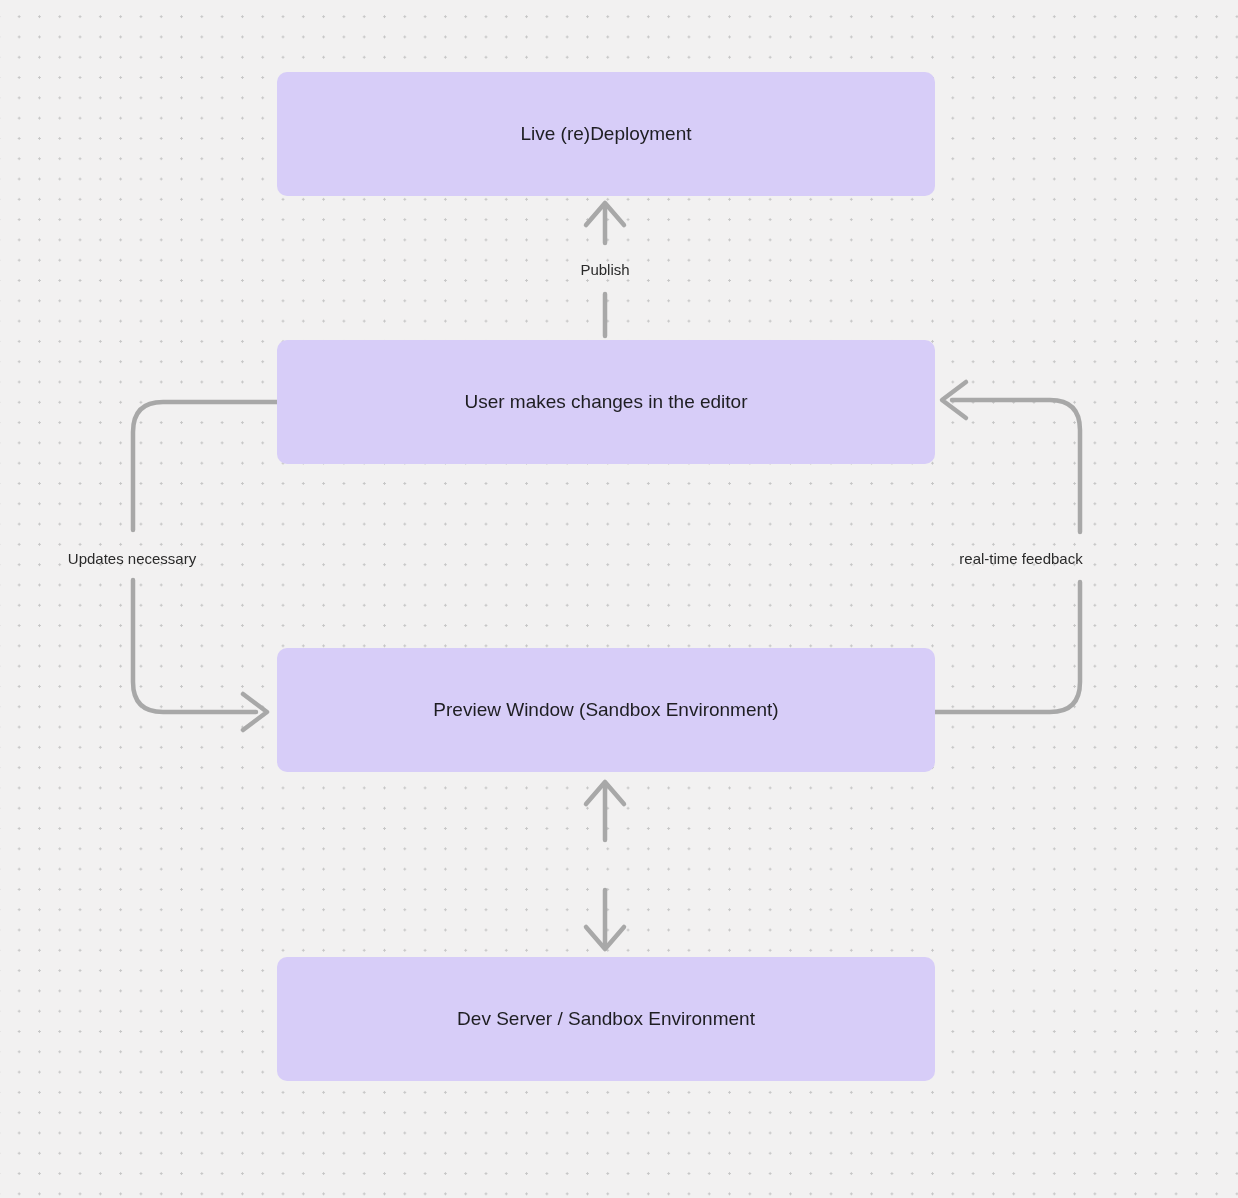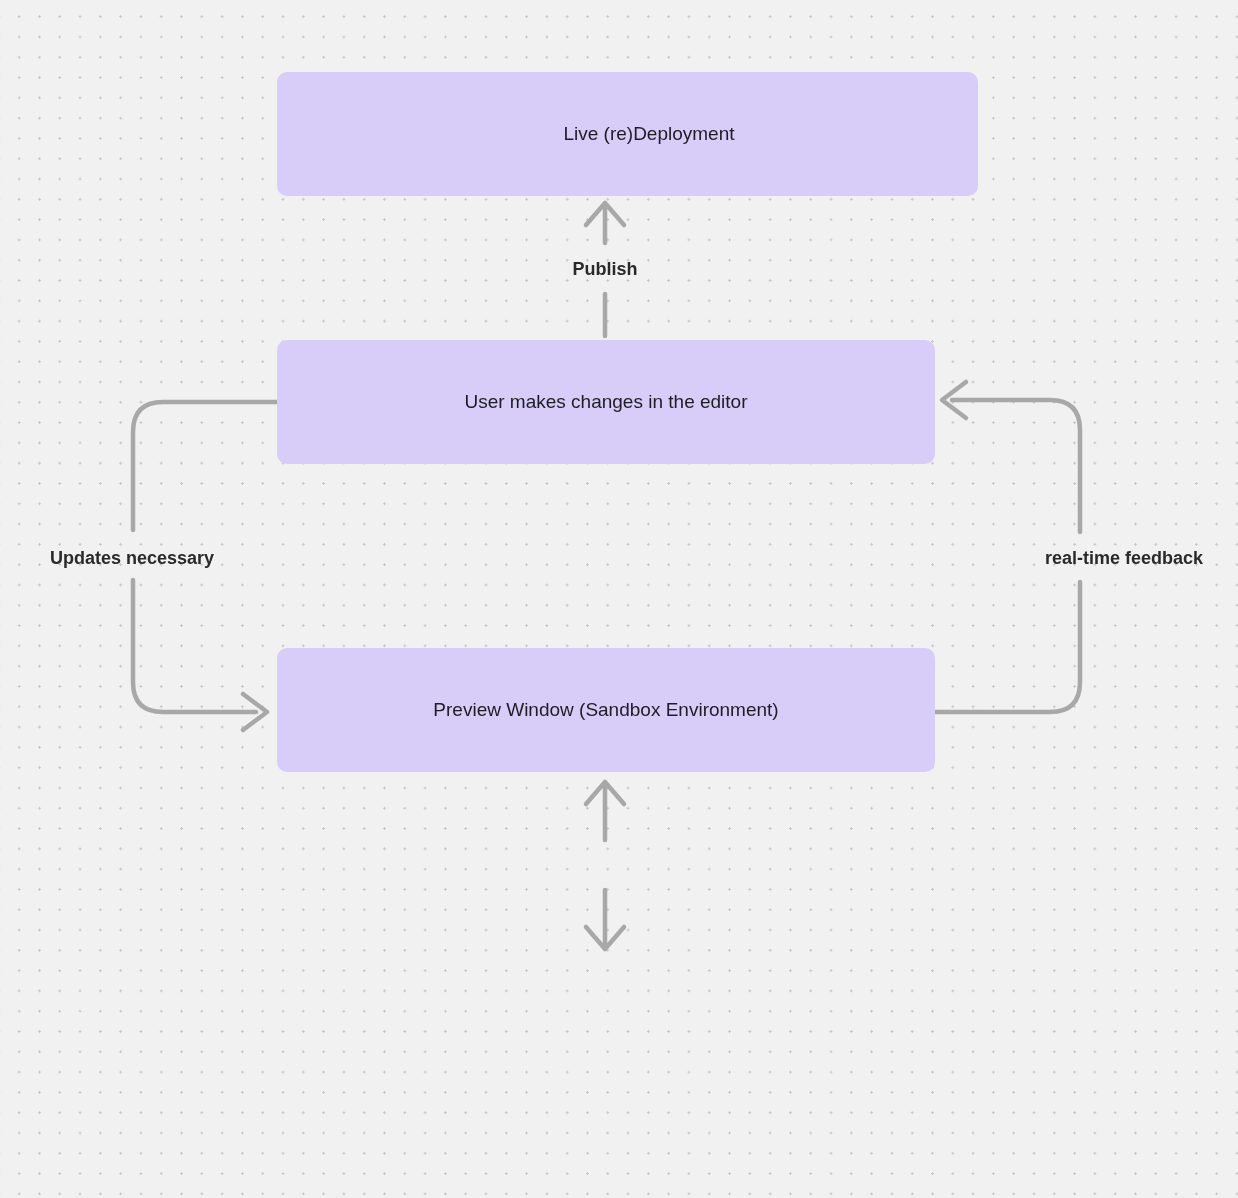--- a/index.html
+++ b/index.html
@@ -43,35 +43,34 @@
     background: #d7cdf8;
     border-radius: 10px;
     display: flex;
     align-items: center;
     justify-content: center;
     color: #1e1e22;
     font-size: 19px;
     line-height: 1.2;
     text-align: center;
   }
-  .node-1 { top: 72px; padding-left: 43px; }
+  .node-1 { top: 72px; }
   .node-2 { top: 340px; }
   .node-3 { top: 648px; }
   .node-4 { top: 957px; }
   .edge-label {
     position: absolute;
     transform: translate(-50%, -50%);
     color: #2a2a2a;
-    font-size: 18px;
+    font-size: 15px;
     white-space: nowrap;
-    font-weight: bold;
   }
   .label-publish   { left: 605px;  top: 269px; }
   .label-updates   { left: 132px;  top: 558px; }
-  .label-realtime  { left: 1124px; top: 558px; }
+  .label-realtime  { left: 1021px; top: 558px; }
   .label-spunup    { left: 606px;  top: 866px; }
 </style>
 </head>
 <body>
 
 <div class="canvas">
 
   <svg class="edges-svg" viewBox="0 0 1238 1198" xmlns="http://www.w3.org/2000/svg">
 
     <path d="M 586 225 L 605 203 L 624 225"></path>
@@ -97,18 +96,21 @@
   </div>
 
   <div class="node node-3">
     <span>Preview Window (Sandbox Environment)</span>
   </div>
 
   <div class="node node-2">
     <span>User makes changes in the editor</span>
   </div>
 
+  <div class="node node-4">
+    <span>Dev Server / Sandbox Environment</span>
+  </div>
 
   <div class="edge-label label-publish">Publish</div>
   <div class="edge-label label-updates">Updates necessary</div>
   <div class="edge-label label-realtime">real-time feedback</div>
 
 </div>
 
 </body></html>

